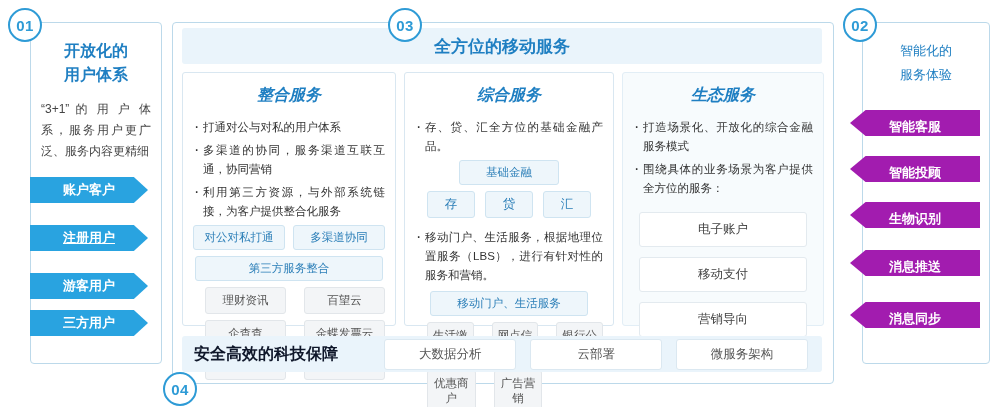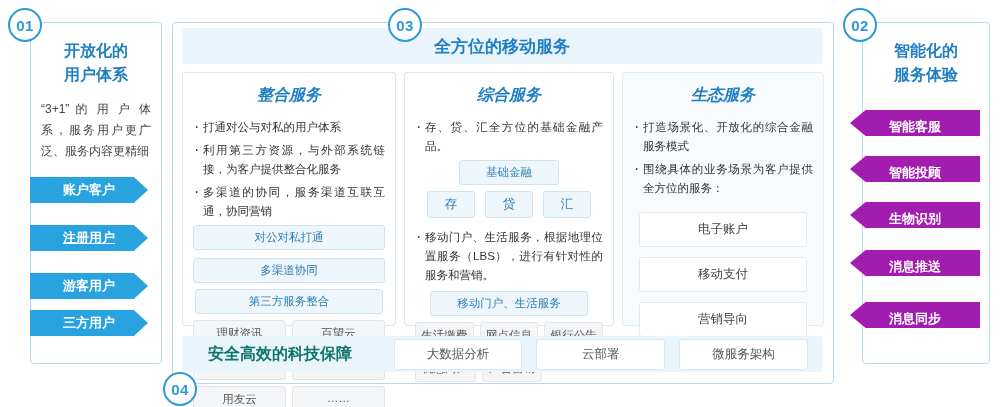--- a/index.html
+++ b/index.html
@@ -55,21 +55,21 @@
     clip-path:polygon(12% 0,100% 0,100% 100%,12% 100%,0 50%);
   }
 
   
   .right-panel{
     position:absolute;left:862px;top:22px;width:126px;height:340px;
     border:1px solid #bcd9ea;border-radius:4px;background:#ffffff;
   }
   .right-title{
     margin-top:16px;text-align:center;color:#1f7fc2;
-    font-size:16px;font-weight:bold;line-height:24px;
+    font-size:13px;font-weight:normal;line-height:24px;
   }
 
   
   .center-panel{
     position:absolute;left:172px;top:22px;width:660px;height:360px;
     border:1px solid #bcd9ea;border-radius:4px;background:#ffffff;
   }
   .center-header{
     position:absolute;left:182px;top:28px;width:640px;height:36px;
     background:#eaf4fb;border-radius:3px;
@@ -101,21 +101,21 @@
     font-size:11.5px;color:#2c7fb8;text-align:center;
     padding:4px 2px;
   }
   .chip-row{display:flex;gap:8px;margin:0 10px 6px 10px;}
   .chip-row > div{flex:1;}
   .grey-chip{
     background:#f3f5f7;border:1px solid #e2e6ea;border-radius:3px;
     font-size:11.5px;color:#555;text-align:center;padding:5px 2px;
   }
   .mini-row{display:flex;gap:6px;margin:0 10px 6px 10px;}
-  .mini-row > div{flex:1;}
+  .mini-row > div{flex:1;margin-left:12px;}
   .label-box{
     margin:4px auto 6px auto;width:98px;background:#eef6fb;
     border:1px solid #cfe4f1;border-radius:3px;color:#2c7fb8;
     font-size:11.5px;text-align:center;padding:4px 0;
   }
   .label-box-wide{
     margin:6px auto 6px auto;width:140px;background:#eef6fb;
     border:1px solid #cfe4f1;border-radius:3px;color:#2c7fb8;
     font-size:11.5px;text-align:center;padding:4px 8px;
   }
@@ -128,21 +128,21 @@
     margin:0 16px 10px 16px;background:#ffffff;border:1px solid #e3eaef;
     border-radius:3px;color:#444;font-size:12.5px;text-align:center;padding:8px 0;
   }
 
   
   .footer{
     position:absolute;left:182px;top:336px;width:640px;height:36px;
     background:#eaf4fb;border-radius:3px;display:flex;align-items:center;
   }
   .footer-title{
-    color:#0f766e;font-size:16px;font-weight:bold;margin-left:26px;width:200px;
+    color:#0f172a;font-size:16px;font-weight:bold;margin-left:12px;width:200px;
   }
   .footer-chip{
     background:#ffffff;border:1px solid #dbe8f1;border-radius:3px;
     color:#555;font-size:12.5px;text-align:center;padding:6px 4px;
     width:128px;margin-right:14px;
   }
 </style>
 </head>
 <body>
 
@@ -195,24 +195,24 @@
     <span>消息同步</span>
   </div>
 
 <div class="center-panel"></div>
 <div class="center-header">全方位的移动服务</div>
 
 <div class="col" id="col1">
   <div class="col-title">整合服务</div>
   <div class="bullets">
     <div class="bullet">打通对公与对私的用户体系</div>
+    <div class="bullet">多渠道的协同，服务渠道互联互通，协同营销</div>
     <div class="bullet">利用第三方资源，与外部系统链接，为客户提供整合化服务</div>
-    <div class="bullet">多渠道的协同，服务渠道互联互通，协同营销</div>
-  </div>
-  <div class="chip-row" style="flex-direction:column;">
+  </div>
+  <div class="chip-row" style="">
     <div class="chip">对公对私打通</div>
     <div class="chip">多渠道协同</div>
   </div>
   <div class="label-box-wide" style="width:170px;">第三方服务整合</div>
   <div class="mini-row">
     <div class="grey-chip">理财资讯</div>
     <div class="grey-chip">百望云</div>
   </div>
   <div class="mini-row">
     <div class="grey-chip">企查查</div>

